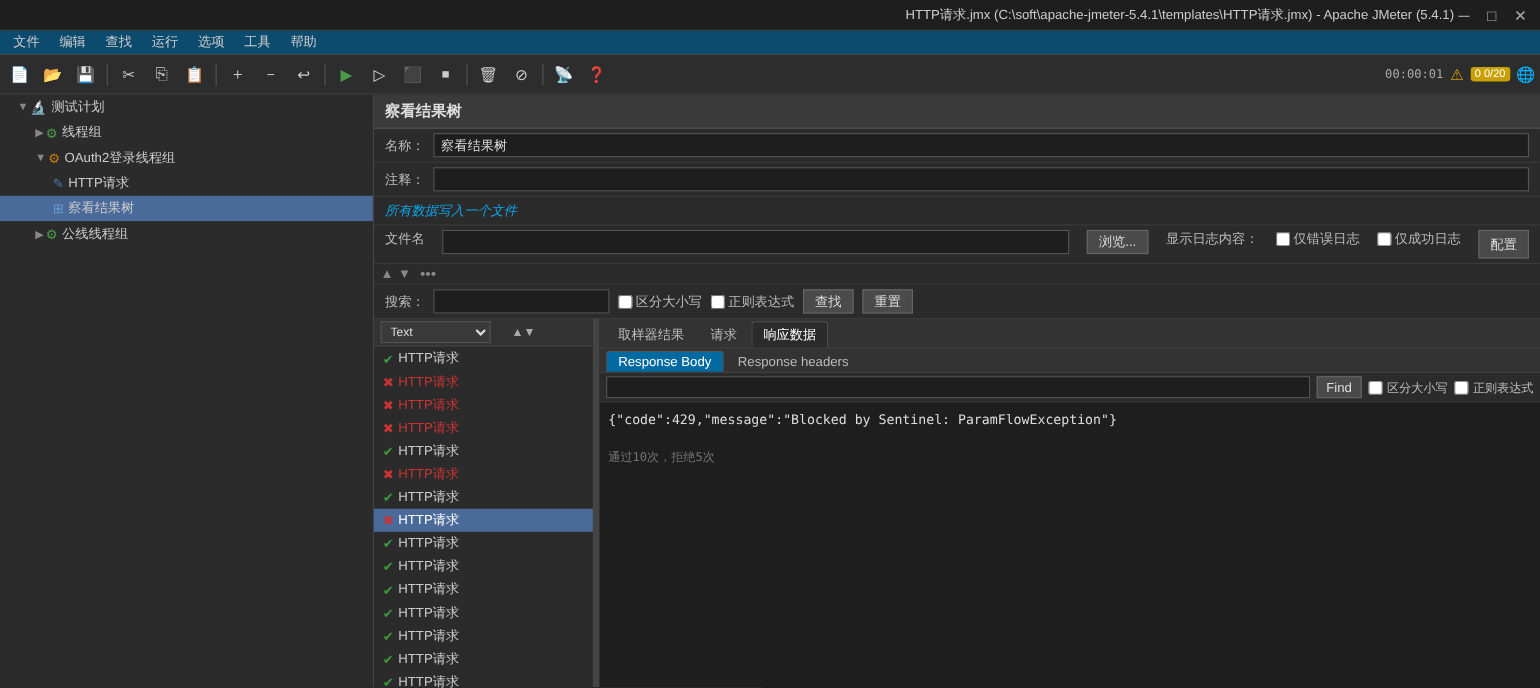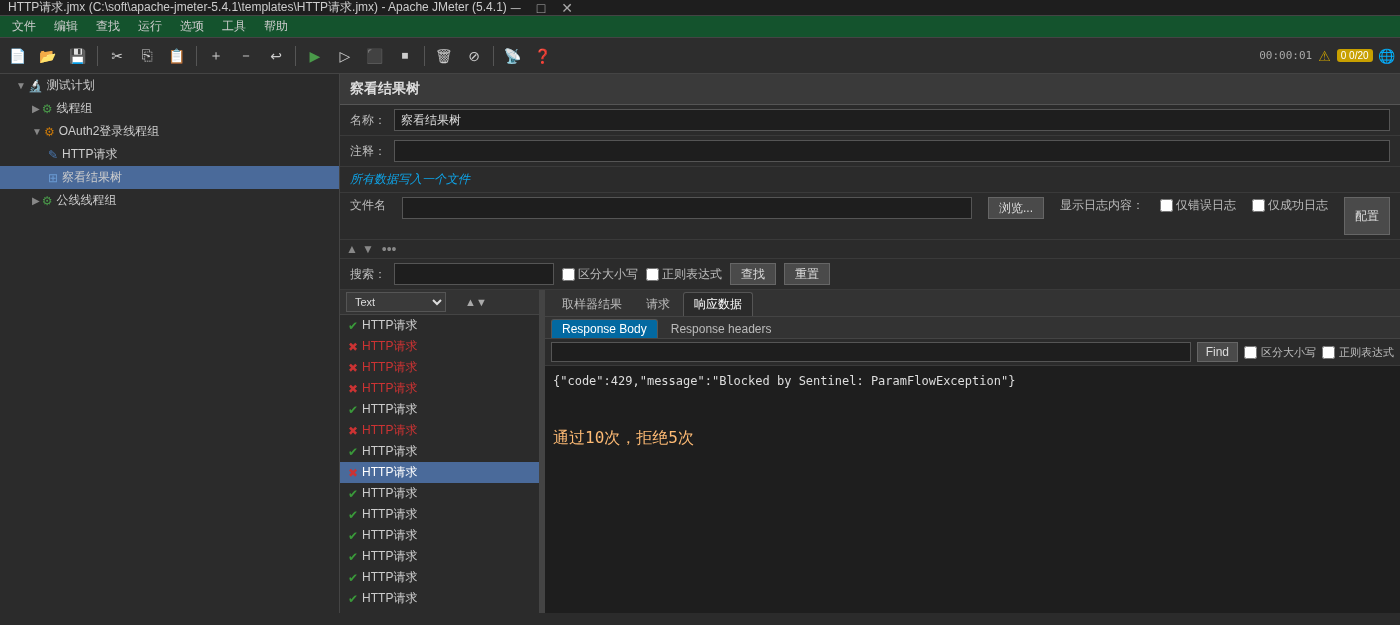--- a/index.html
+++ b/index.html
@@ -9,45 +9,45 @@
       background: #2b2b2b;
       color: #ccc;
       width: 1400px;
       height: 625px;
       overflow: hidden;
     }
 
     
     #title-bar {
       background: #1e1e1e;
-      height: 16px;
-      display: flex;
-      align-items: center;
-      justify-content: flex-start;
+      height: 28px;
+      display: flex;
+      align-items: center;
+      justify-content: flex-end;
       padding: 0 8px;
       border-bottom: 1px solid #444;
     }
     #title-bar .title-text {
       font-size: 12px;
       color: #ccc;
     }
     #title-bar .window-controls {
       display: flex;
       gap: 8px;
     }
     #title-bar .window-controls span {
       font-size: 14px;
       color: #aaa;
       cursor: pointer;
       padding: 0 4px;
     }
 
     
     #menu-bar {
-      background: #14532d;
+      background: #0c4a6e;
       height: 22px;
       display: flex;
       align-items: center;
       padding: 0 4px;
       border-bottom: 1px solid #444;
       gap: 2px;
       text-align: center;
     }
     .menu-item {
       padding: 2px 8px;
@@ -228,21 +228,21 @@
       font-size: 12px;
     }
     .config-btn {
       margin-left: auto;
       background: #4a4a4a;
       border: 1px solid #666;
       color: #ddd;
       padding: 2px 10px;
       cursor: pointer;
       font-size: 12px;
-      height: 38px;
+      height: 26px;
     }
 
     
     .search-row {
       display: flex;
       align-items: center;
       padding: 4px 10px;
       gap: 8px;
       background: #2b2b2b;
       border-bottom: 1px solid #3a3a3a;
@@ -412,23 +412,23 @@
     .detail-content {
       flex: 1;
       background: #1e1e1e;
       padding: 8px;
       overflow: auto;
       font-size: 12px;
       color: #ddd;
       font-family: Consolas, monospace;
     }
     .response-text {
-      color: #fdba74;
-      font-size: 16px;
-      margin-top: 40px;
+      color: #737373;
+      font-size: 11px;
+      margin-top: 20px;
     }
     .json-text {
       color: #ddd;
       font-size: 12px;
     }
 
     
     .v-splitter {
       width: 5px;
       background: #444;

